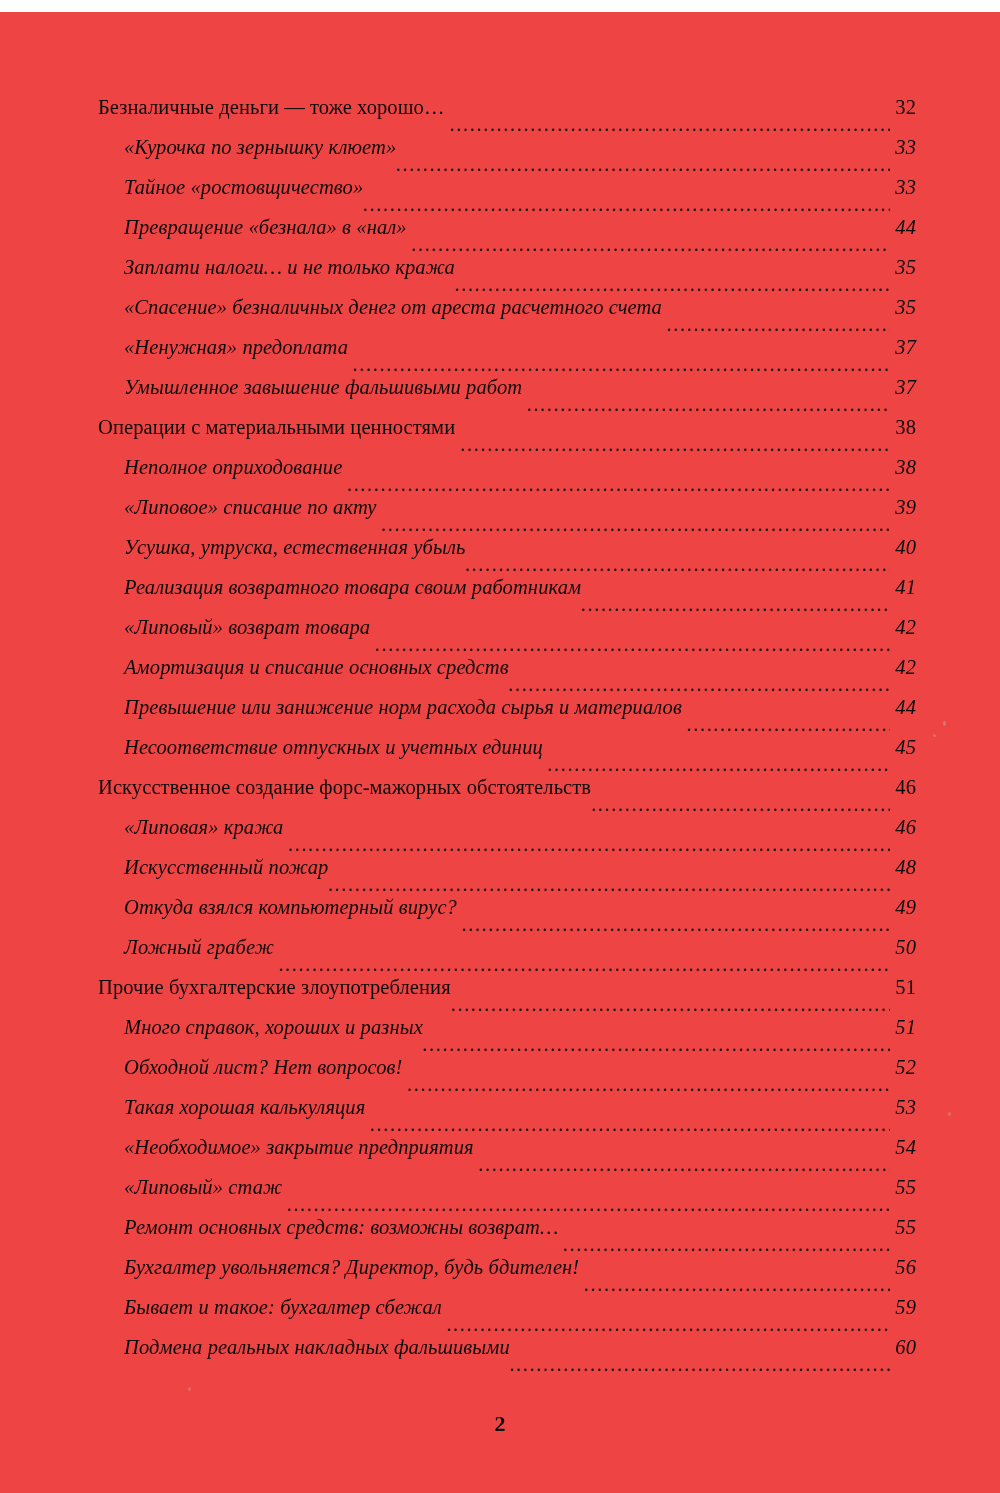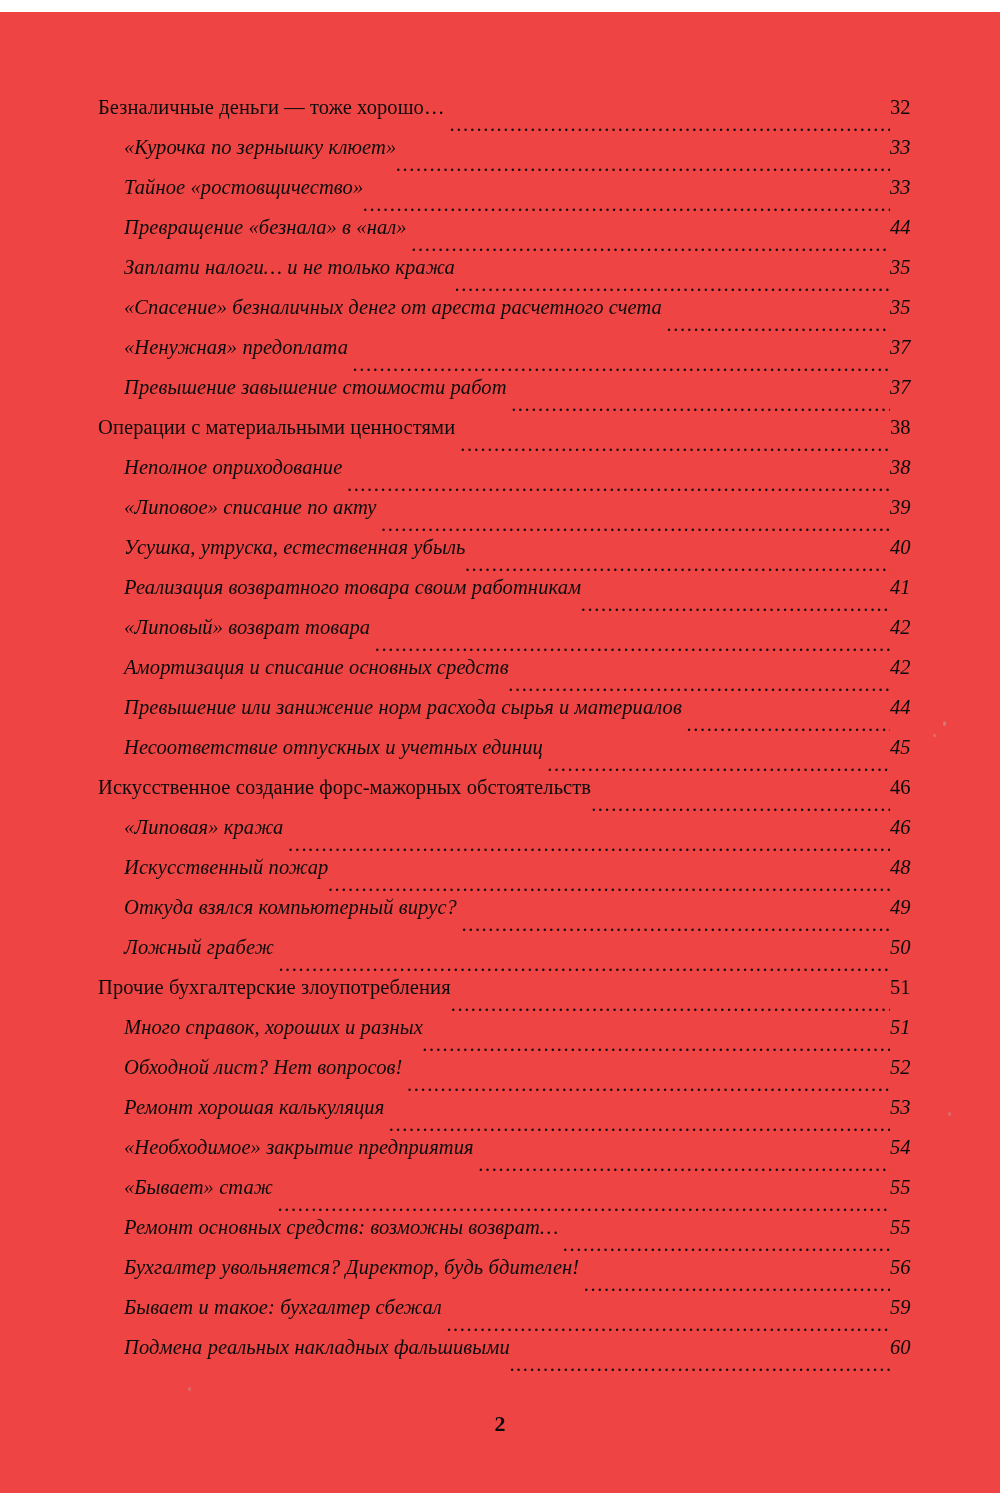--- a/index.html
+++ b/index.html
@@ -60,21 +60,21 @@
     position: absolute;
     left: 0;
     bottom: 0;
     white-space: nowrap;
     font-size: 20.5px;
     letter-spacing: 1.6px;
     color: #14110f;
   }
   .entry-page {
     flex: 0 0 auto;
-    text-align: left;
+    text-align: right;
     min-width: 26px;
     font-weight: 400;
   }
   
   .toc-entry.gap .leader { margin-left: 5px; }
 
   .folio {
     position: absolute;
     left: 0;
     right: 0;
@@ -126,21 +126,21 @@
         <span class="entry-title">«Спасение» безналичных денег от ареста расчетного счета</span>
         <span class="leader"></span>
         <span class="entry-page">35</span>
       </div>
       <div class="toc-entry level-2 gap">
         <span class="entry-title">«Ненужная» предоплата</span>
         <span class="leader"></span>
         <span class="entry-page">37</span>
       </div>
       <div class="toc-entry level-2 gap">
-        <span class="entry-title">Превышение завышение стоимости работ</span>
+        <span class="entry-title">Умышленное завышение фальшивыми работ</span>
         <span class="leader"></span>
         <span class="entry-page">37</span>
       </div>
       <div class="toc-entry level-1 gap">
         <span class="entry-title">Операции с материальными ценностями</span>
         <span class="leader"></span>
         <span class="entry-page">38</span>
       </div>
       <div class="toc-entry level-2 gap">
         <span class="entry-title">Неполное оприходование</span>
@@ -216,31 +216,31 @@
         <span class="entry-title">Много справок, хороших и разных</span>
         <span class="leader"></span>
         <span class="entry-page">51</span>
       </div>
       <div class="toc-entry level-2 gap">
         <span class="entry-title">Обходной лист? Нет вопросов!</span>
         <span class="leader"></span>
         <span class="entry-page">52</span>
       </div>
       <div class="toc-entry level-2 gap">
-        <span class="entry-title">Ремонт хорошая калькуляция</span>
+        <span class="entry-title">Такая хорошая калькуляция</span>
         <span class="leader"></span>
         <span class="entry-page">53</span>
       </div>
       <div class="toc-entry level-2 gap">
         <span class="entry-title">«Необходимое» закрытие предприятия</span>
         <span class="leader"></span>
         <span class="entry-page">54</span>
       </div>
       <div class="toc-entry level-2 gap">
-        <span class="entry-title">«Бывает» стаж</span>
+        <span class="entry-title">«Липовый» стаж</span>
         <span class="leader"></span>
         <span class="entry-page">55</span>
       </div>
       <div class="toc-entry level-2 gap">
         <span class="entry-title">Ремонт основных средств: возможны возврат…</span>
         <span class="leader"></span>
         <span class="entry-page">55</span>
       </div>
       <div class="toc-entry level-2 gap">
         <span class="entry-title">Бухгалтер увольняется? Директор, будь бдителен!</span>

